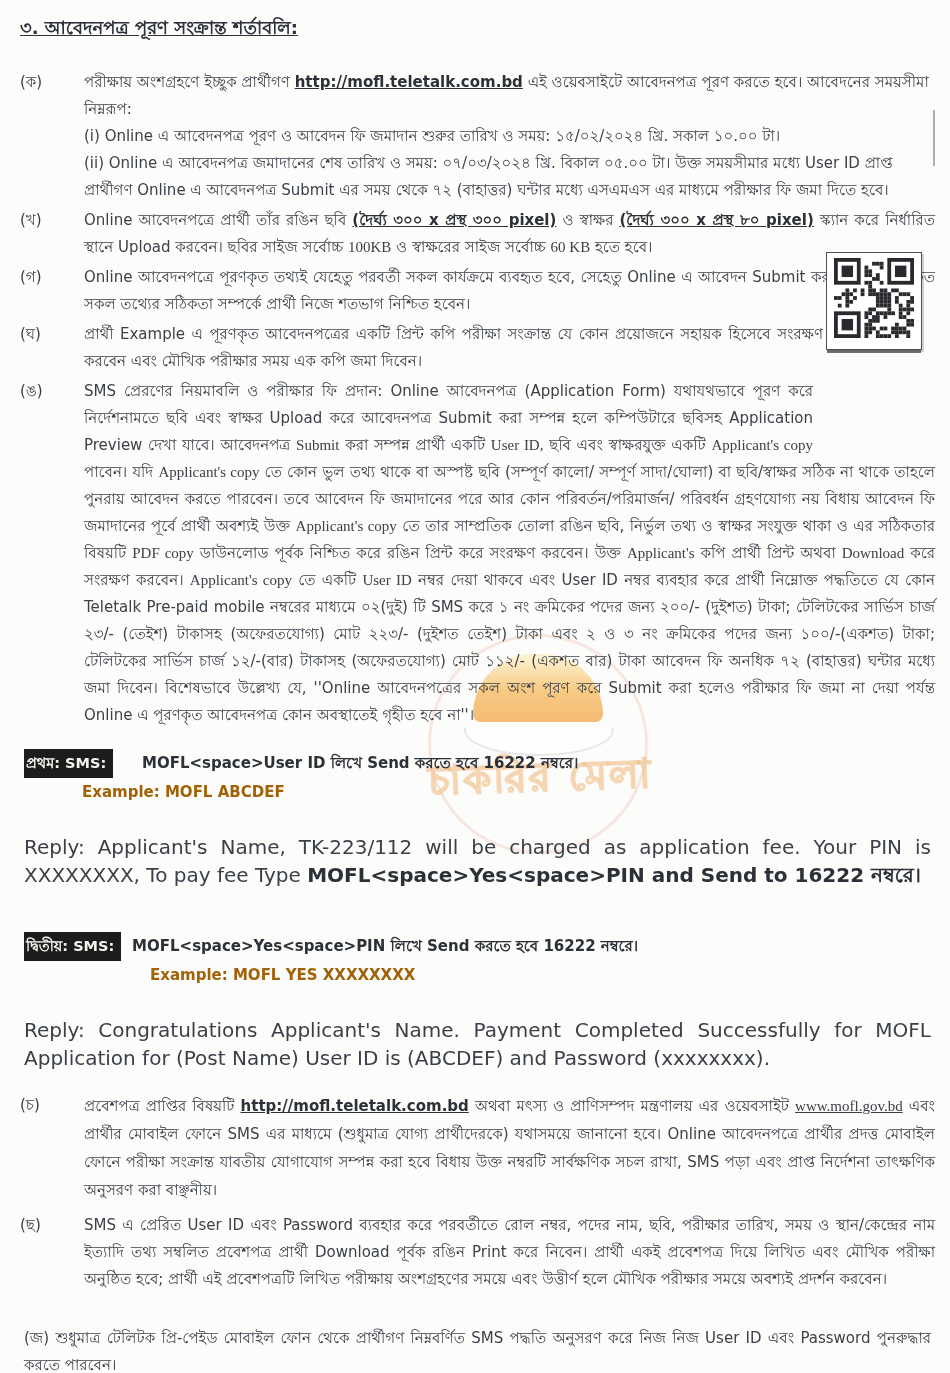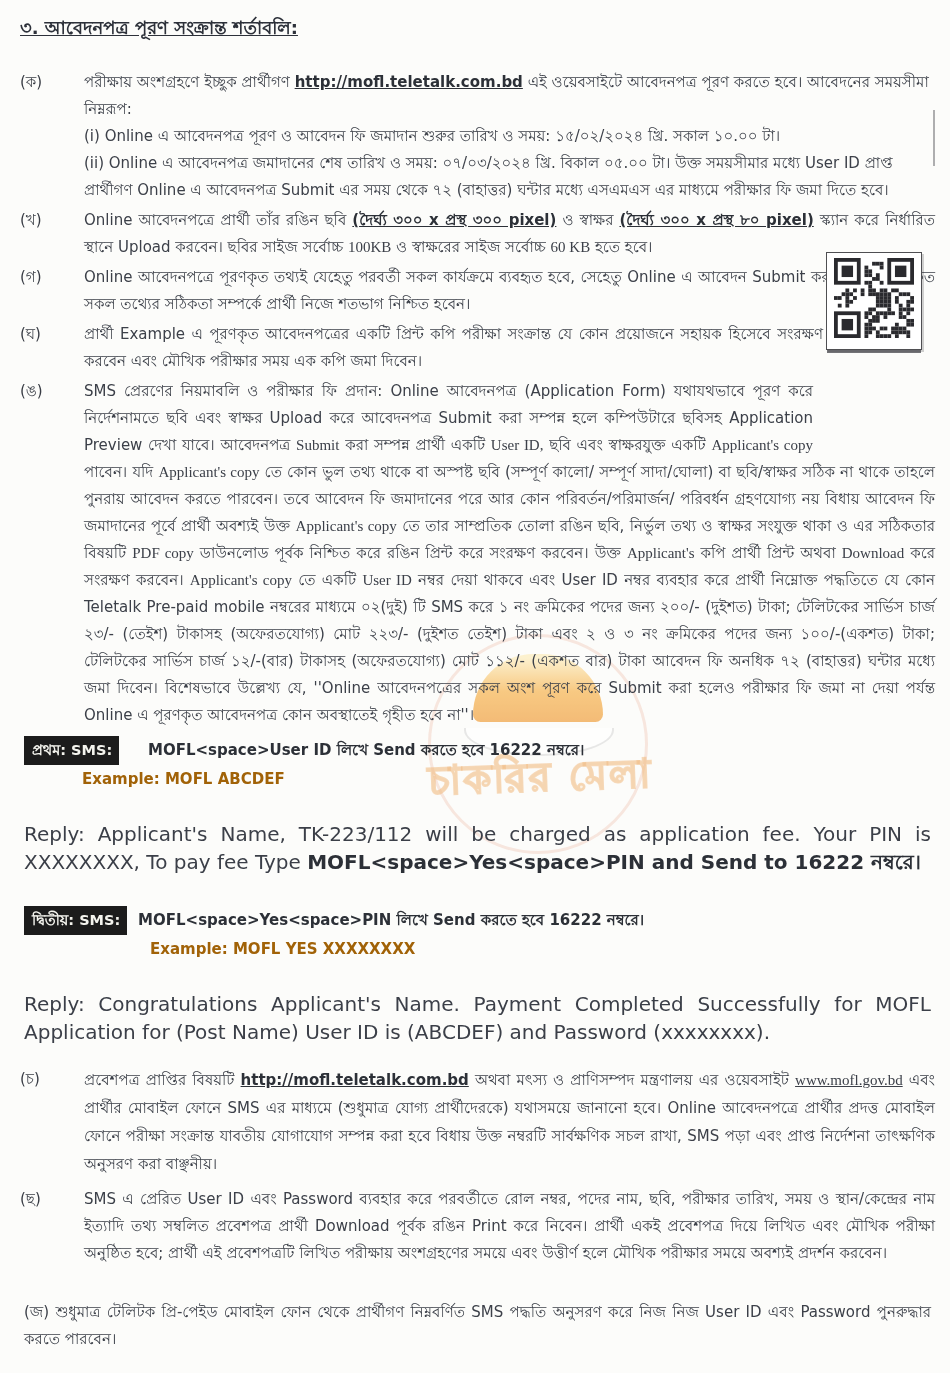--- a/index.html
+++ b/index.html
@@ -20,21 +20,21 @@
   .just{text-align:justify}
   .subline{font-size:15px;line-height:27px}
   
   .b{font-weight:bold;color:#2c3037}
   .u{text-decoration:underline}
   .sf{font-family:Liberation Serif, serif;font-size:15px}
   
   .sms-line{margin:7px 0 0 4px;font-size:15px;line-height:24px}
   .hl{
     display:inline-block;background:#1c1c1c;color:#f4f4ee;
-    font-weight:bold;font-size:14.5px;padding:2px 7px 3px 8px;
+    font-weight:bold;font-size:14.5px;padding:2px 7px 3px 2px;margin-top:13px;
   }
   .sms-cmd{font-weight:bold;color:#2c3037;margin-left:24px}
   .sms-cmd2{font-weight:bold;color:#2c3037;margin-left:6px}
   .example{font-weight:bold;color:#a16207;font-size:15px;margin-top:5px}
   .ex1{margin-left:62px}
   .ex2{margin-left:130px}
   .reply{
     margin:32px 4px 0 4px;font-size:20px;line-height:28px;
     text-align:justify;color:#3b3f48;
   }

